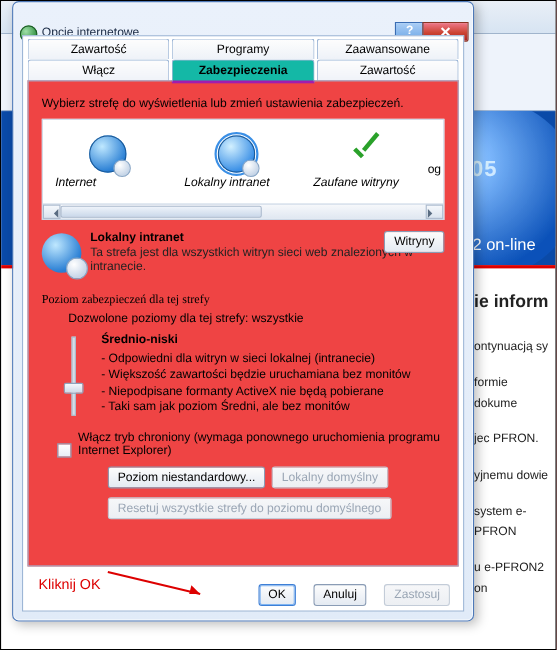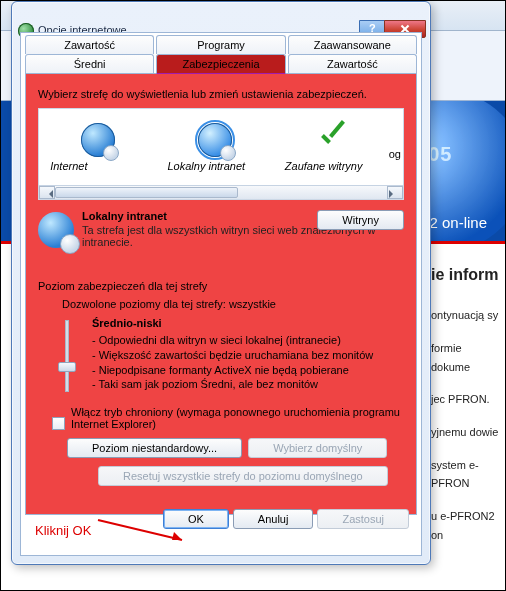--- a/index.html
+++ b/index.html
@@ -34,21 +34,21 @@
   .winbtn.close::before,.winbtn.close::after{content:""; position:absolute; left:19px; top:3px; width:2px; height:10px; background:#fff;}
   .winbtn.close::before{transform:rotate(45deg);}
   .winbtn.close::after{transform:rotate(-45deg);}
 
   .inner { position:absolute; top:30px; left:8px; right:8px; bottom:8px; background:#fff; border:1px solid #9db6d6; }
 
   
   .tabs-row { display:flex; padding:2px 4px 0; gap:2px; }
   .tabs-row.row2 { padding-top:0;}
   .tab { flex:1; text-align:center; padding:3px 4px; border:1px solid #9db6d6; border-bottom:none; background:linear-gradient(#fdfdfd,#eef2f8); border-radius:3px 3px 0 0; cursor:pointer;}
-  .tab.active { background:#b91c1c; position:relative; z-index:2; border-bottom:1px solid #a21caf; margin-bottom:-1px; font-weight:normal;}
+  .tab.active { background:#14b8a6; position:relative; z-index:2; border-bottom:3px solid #a21caf; margin-bottom:-1px; font-weight:bold;}
 
   .tab-panel { position:absolute; top:40px; left:4px; right:4px; bottom:40px; border:1px solid #9db6d6; background:#ef4444; padding:10px 12px;}
 
   .zone-prompt { margin:4px 0 8px; }
 
   .zone-box { border:1px solid #ccd8e6; height:92px; position:relative; background:#fff;}
   .zone-strip { position:absolute; top:0; left:0; right:12px; bottom:14px; display:flex; justify-content:space-around; align-items:center;}
   .zone { text-align:left; width:95px;font-style:italic;}
   .zone .ic { width:34px; height:34px; margin:0 auto 3px; position:relative;}
   .ic.globe { border-radius:50%; background:radial-gradient(circle at 35% 30%, #bfe8ff, #2a7fd4 70%); box-shadow:0 0 0 1px #1a5a9a inset;}
@@ -66,40 +66,40 @@
   .hscroll .track{ flex:1; position:relative;}
   .hscroll .thumb{ position:absolute; left:0; top:1px; bottom:1px; width:55%; background:linear-gradient(#eef3fa,#cad8ea); border:1px solid #aab9cd; border-radius:2px;}
 
   .zone-desc { margin-top:10px; position:relative; min-height:56px; padding-left:44px;}
   .zone-desc .bigicon{ position:absolute; left:0; top:2px; width:36px; height:36px; border-radius:50%; background:radial-gradient(circle at 35% 30%, #bfe8ff, #2a7fd4 70%);}
   .zone-desc .bigicon::after{content:""; position:absolute; right:-6px; bottom:-6px; width:18px; height:18px; border-radius:50%; background:radial-gradient(circle at 35% 30%,#fff,#c7d6e8 70%); border:1px solid #8aa7c6;}
   .zone-desc .name{ font-weight:bold; }
   .zone-desc .txt{ margin-top:2px; color:#222;}
   .btn-sites{ position:absolute; right:0; top:0;}
 
-  .section-label{ margin-top:14px;}
+  .section-label{ font-family:Liberation Serif, serif;}
   .allowed{ margin:6px 0 6px 24px;}
   .level-block{ display:flex; margin-left:14px;}
   .slider{ width:30px; height:80px; position:relative; margin-right:10px;}
   .slider .track{ position:absolute; left:13px; top:4px; bottom:4px; width:4px; background:#d6dde6; border:1px solid #a9b8ca;}
   .slider .thumb{ position:absolute; left:6px; top:58%; width:18px; height:10px; background:linear-gradient(#f5f8fc,#cdd9e8); border:1px solid #8fa4bd; border-radius:2px;}
   .level-text .lvlname{ font-weight:bold; margin-bottom:2px;}
   .level-text div{ line-height:1.35;}
 
   .checkbox-row{ margin:10px 0 8px 14px; display:flex; align-items:flex-end;}
   .cb{ width:13px; height:13px; border:1px solid #8fa4bd; background:linear-gradient(#fff,#e8eef6); margin-right:6px; flex:none; margin-top:1px;}
 
-  .subbtns{ margin-left:29px; display:flex; gap:6px;}
+  .subbtns{ margin-left:60px; display:flex; gap:6px;}
   .resetrow{ margin:8px 0 0 60px;}
 
-  button.win{ padding:3px 24px; border:1px solid #8a9cb5; background:linear-gradient(#fdfdfd,#e4eaf2); border-radius:3px; cursor:pointer; font-size:11px;}
+  button.win{ padding:3px 8px; border:1px solid #8a9cb5; background:linear-gradient(#fdfdfd,#e4eaf2); border-radius:3px; cursor:pointer; font-size:11px;}
   button.win:disabled{ color:#9aa6b5; background:linear-gradient(#f6f7f9,#eceff3); border-color:#c3ccd8; cursor:default;}
   button.win.default{ border-color:#3d7fd6; box-shadow:0 0 0 1px #7eb4f2 inset;}
 
-  .dlg-buttons{ position:absolute; right:12px; bottom:26px; display:flex; gap:4px;}
+  .dlg-buttons{ position:absolute; right:12px; bottom:4px; display:flex; gap:16px;}
 
   
   .annot-text{ position:absolute; left:34px; bottom:52px; color:#d00; font-size:13px;}
   .annot-arrow{ position:absolute; left:95px; bottom:44px; width:100px; height:30px; pointer-events:none;}
 </style>
 </head>
 <body>
 
 <div class="bg-browser">
   <div class="bg-titlebar">
@@ -133,21 +133,21 @@
     </div>
   </div>
 
   <div class="inner">
     <div class="tabs-row">
       <div class="tab">Zawartość</div>
       <div class="tab">Programy</div>
       <div class="tab">Zaawansowane</div>
     </div>
     <div class="tabs-row row2">
-      <div class="tab">Średni</div>
+      <div class="tab">Włącz</div>
       <div class="tab active">Zabezpieczenia</div>
       <div class="tab">Zawartość</div>
     </div>
 
     <div class="tab-panel">
       <div class="zone-prompt">Wybierz strefę do wyświetlenia lub zmień ustawienia zabezpieczeń.</div>
 
       <div class="zone-box">
         <div class="zone-strip">
           <div class="zone">
@@ -197,21 +197,21 @@
         </div>
       </div>
 
       <div class="checkbox-row">
         <div class="cb"></div>
         <div>Włącz tryb chroniony (wymaga ponownego uruchomienia programu Internet Explorer)</div>
       </div>
 
       <div class="subbtns">
         <button class="win">Poziom niestandardowy...</button>
-        <button class="win" disabled="">Wybierz domyślny</button>
+        <button class="win" disabled="">Lokalny domyślny</button>
       </div>
       <div class="resetrow">
         <button class="win" disabled="">Resetuj wszystkie strefy do poziomu domyślnego</button>
       </div>
     </div>
 
     <div class="dlg-buttons">
       <button class="win default">OK</button>
       <button class="win">Anuluj</button>
       <button class="win" disabled="">Zastosuj</button>

